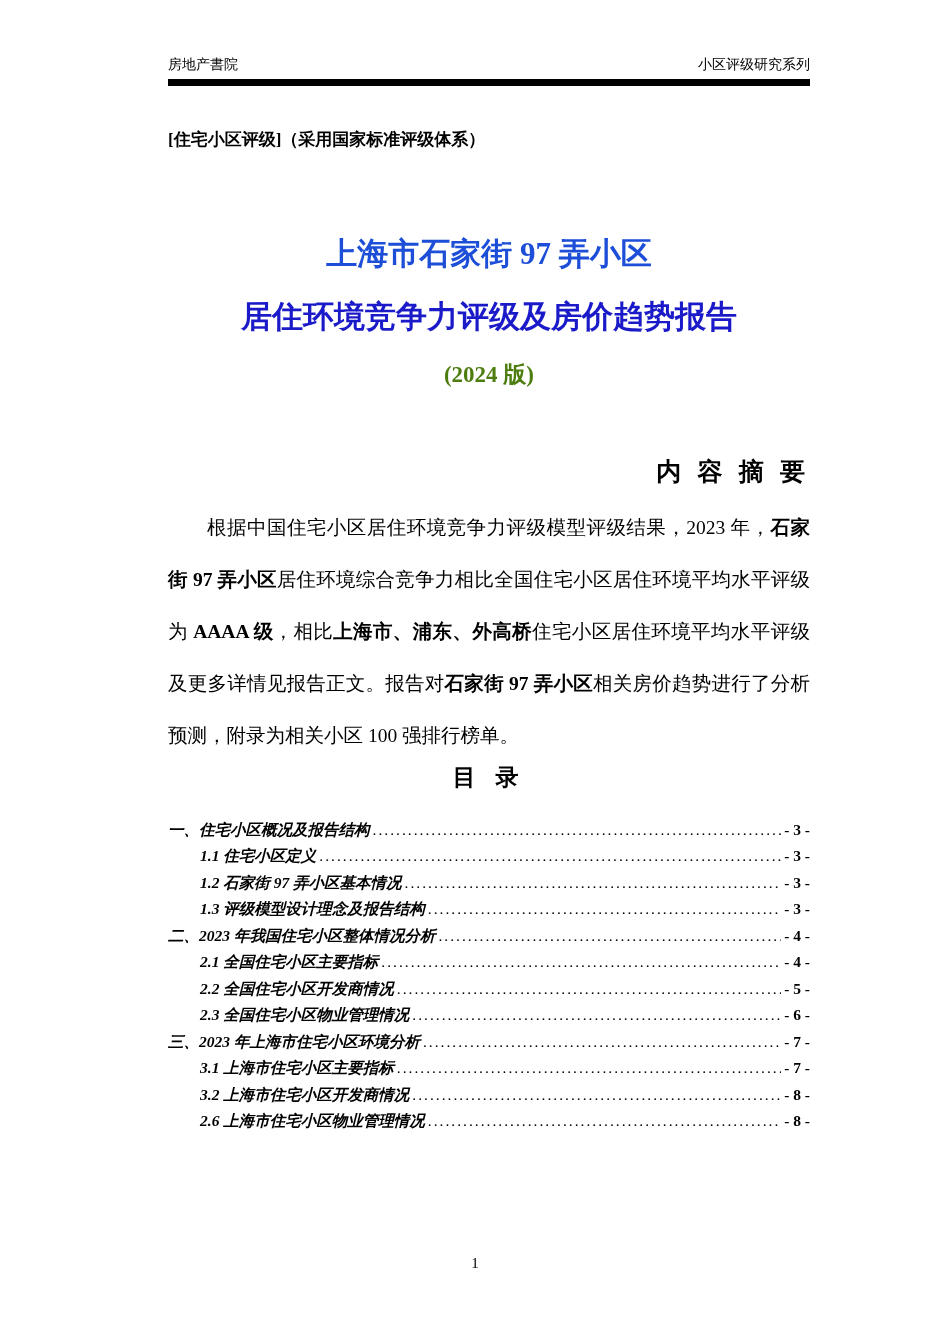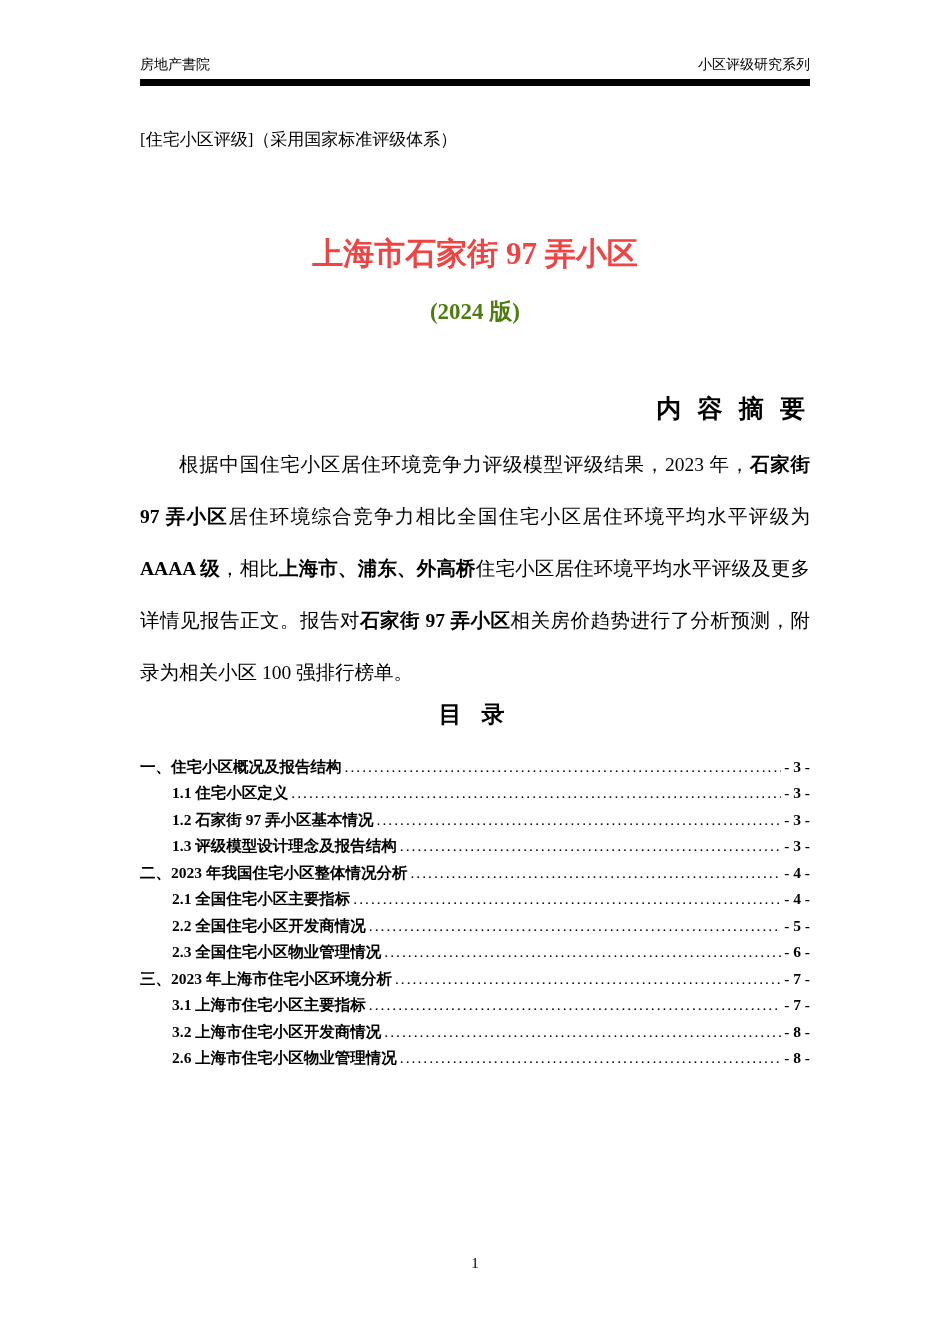--- a/index.html
+++ b/index.html
@@ -1,45 +1,45 @@
 <!DOCTYPE html>
 <html><head>
 <meta charset="utf-8">
 <style>
   * { margin:0; padding:0; box-sizing:border-box; }
   html,body { background:#ffffff; }
   .page {
     width:950px; height:1344px; position:relative; background:#ffffff;
     font-family:"Liberation Serif","DejaVu Serif",serif; color:#000;
-    overflow:hidden; margin:0 auto;
+    overflow:hidden; margin:0 auto;padding-left:28px;
   }
   .content { padding:56px 140px 0 140px; }
 
   .doc-header { display:flex; justify-content:space-between; align-items:flex-end;
     font-size:14px; padding-bottom:5px; }
   .header-rule { height:7px; background:#000; }
 
-  .meta-line { margin-top:42px; font-size:17px; font-weight:normal; }
+  .meta-line { margin-top:42px; font-size:17px; font-weight:bold; }
 
   .title-block { margin-top:84px; text-align:center; }
   .title-main { font-size:31px; font-weight:bold; line-height:1.2; margin-bottom:26px; }
   .title-sub  { font-size:23px; font-weight:bold; line-height:1.2; }
 
   .abstract-heading { margin-top:66px; text-align:right; font-size:25px;
     font-weight:bold; letter-spacing:5px; }
   .abstract-paragraph { margin-top:14px; font-size:19.5px; line-height:52px;
     text-align:justify; text-indent:2em; }
   .abstract-paragraph .bold { font-weight:bold; }
 
   .toc-heading { text-align:center; font-size:23px;
     font-weight:bold; letter-spacing:7px; }
   .toc-list { margin-top:24px; font-size:15.5px; }
   .toc-row { display:flex; align-items:baseline; line-height:26.5px; font-weight:bold; }
   .toc-row.level2 { padding-left:32px;align-items:center; }
-  .toc-label { white-space:nowrap; }
+  .toc-label { white-space:nowrap;font-style:italic; }
   .toc-dots { flex:1; overflow:hidden; white-space:nowrap; margin:0 3px;
     font-weight:normal; letter-spacing:2px; }
   .toc-page { white-space:nowrap; }
 
   .page-footer { position:absolute; bottom:72px; left:0; width:100%;
     text-align:center; font-size:15px; }
 </style>
 </head>
 <body>
 
@@ -48,21 +48,22 @@
 
     <div class="doc-header">
       <span>房地产書院</span>
       <span>小区评级研究系列</span>
     </div>
     <div class="header-rule"></div>
 
     <div class="meta-line">[住宅小区评级]（采用国家标准评级体系）</div>
 
     <div class="title-block">
-      <div class="title-main doc-title" style="color: #ef4444;">上海市石家街 97 弄小区</div>
+      <div class="title-main doc-title" style="color: #1d4ed8;">上海市石家街 97 弄小区</div>
+      <div class="title-main doc-title" style="color: rgb(27, 26, 201);">居住环境竞争力评级及房价趋势报告</div>
       <div class="title-sub doc-title" style="color: #4d7c0f;">(2024 版)</div>
     </div>
 
     <div class="abstract-heading">内 容 摘 要</div>
     <div class="abstract-paragraph"><span>根据中国住宅小区居住环境竞争力评级模型评级结果，2023 年，</span><span class="bold">石家街 97 弄小区</span><span>居住环境综合竞争力相比全国住宅小区居住环境平均水平评级为 </span><span class="bold">AAAA 级</span><span>，相比</span><span class="bold">上海市、浦东、外高桥</span><span>住宅小区居住环境平均水平评级及更多详情见报告正文。报告对</span><span class="bold">石家街 97 弄小区</span><span>相关房价趋势进行了分析预测，附录为相关小区 100 强排行榜单。</span></div>
 
     <div class="toc-heading">目 录</div>
     <div class="toc-list">
         <div class="toc-row level1">
           <span class="toc-label">一、住宅小区概况及报告结构</span>

